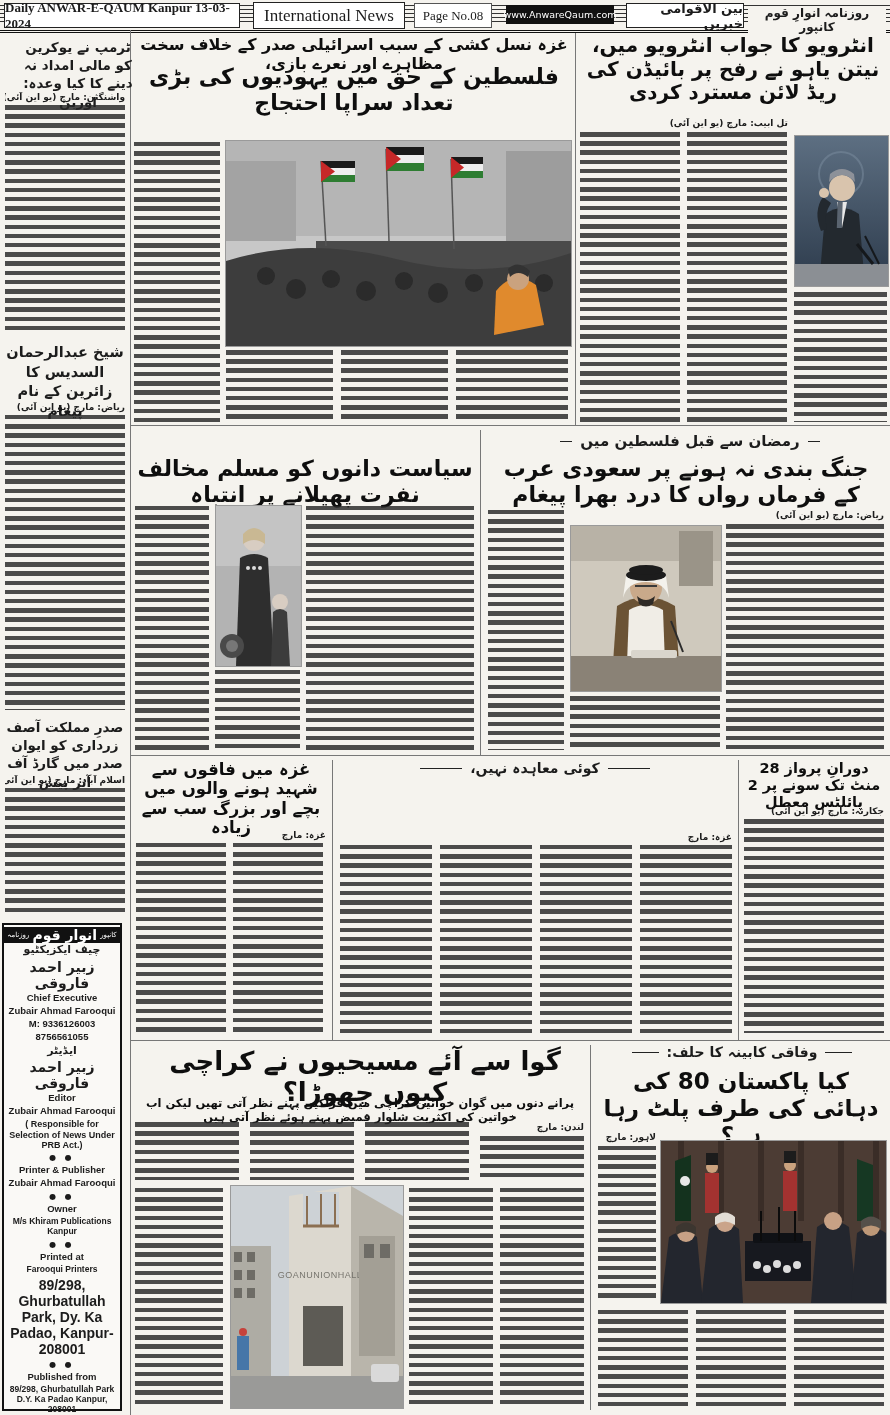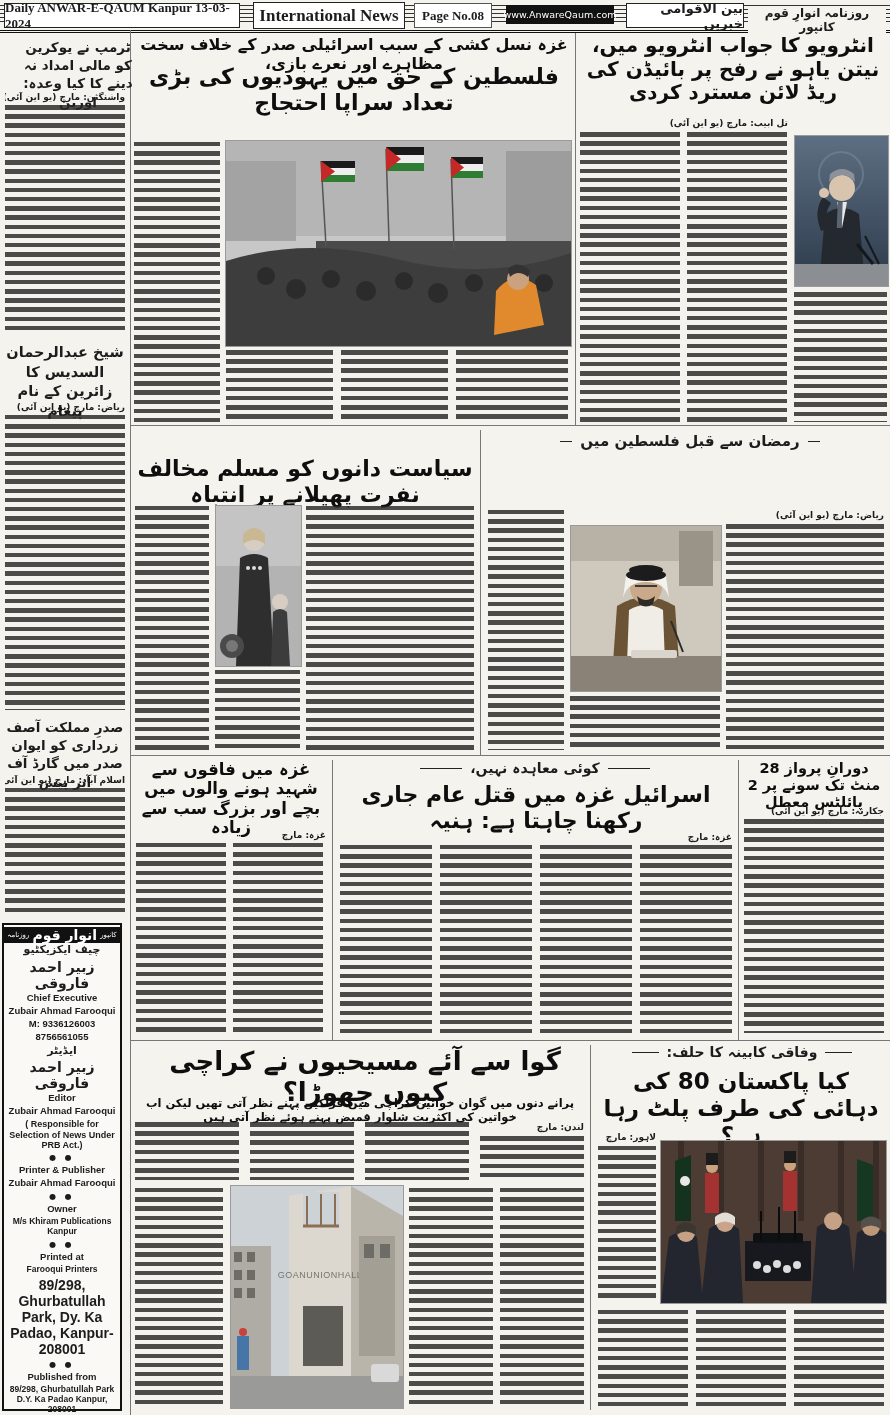--- a/index.html
+++ b/index.html
@@ -3,21 +3,21 @@
 <meta charset="utf-8">
 <style>
   html,body{margin:0;padding:0;background:#888;}
   #page{position:relative;width:890px;height:1415px;margin:0 auto;background:#f5f3ee;color:#1c1c1c;
         font-family:"DejaVu Sans",sans-serif;overflow:hidden;}
   .abs{position:absolute;}
   .ur{direction:rtl;unicode-bidi:embed;}
   .ctr{text-align:center;}
   
   #hdr{position:absolute;left:0;top:0;width:890px;height:30px;border-bottom:3px double #111;background:#f5f3ee;}
-  .hbox{position:absolute;border:1px solid #222;display:flex;align-items:center;justify-content:center;background:#fff;font-weight:bold;}
+  .hbox{position:absolute;border:1px solid #222;display:flex;align-items:center;justify-content:center;background:#fff;}
   .serif{font-family:"Liberation Serif","DejaVu Serif",serif;}
   .stripes{position:absolute;top:5px;height:19px;background:repeating-linear-gradient(to bottom,#333 0 1px,transparent 1px 4px);}
   .chip{background:#111;color:#fff;display:flex;align-items:center;justify-content:center;}
   
   .vrule{position:absolute;width:1px;background:#777;}
   .hrule{position:absolute;height:1px;background:#777;}
   
   .hl{font-weight:bold;color:#0e0e0e;line-height:1.18;}
   .kickwrap{display:flex;align-items:center;gap:8px;font-weight:bold;}
   .kickwrap::before,.kickwrap::after{content:"";flex:1;height:1px;background:#222;}
@@ -224,20 +224,21 @@
     </svg>
   </div>
 
   <div class="abs ft" style="left:135px;top:506px;width:74px;height:244px;"></div>
   <div class="abs ft" style="left:306px;top:506px;width:168px;height:244px;"></div>
   <div class="abs ft" style="left:215px;top:670px;width:85px;height:80px;"></div>
 
   <div class="kickwrap abs ur" style="left:560px;top:432px;width:260px;font-size:15px;">
     <span>رمضان سے قبل فلسطین میں</span>
   </div>
+  <div class="abs ur hl ctr" style="left:488px;top:456px;width:396px;font-size:22px;">جنگ بندی نہ ہونے پر سعودی عرب کے فرماں رواں کا درد بھرا پیغام</div>
 
   <div class="photo" style="left:570px;top:525px;width:150px;height:165px;">
     <svg width="150" height="165" viewBox="0 0 150 165">
       <rect width="150" height="165" fill="#cfc9bd"></rect>
       <rect y="0" width="150" height="35" fill="#b8b2a6"></rect>
       <rect x="108" y="5" width="34" height="55" fill="#9a9488"></rect>
       <path d="M40,165 L46,80 q29,-18 58,0 L110,165 Z" fill="#6b5335"></path>
       <path d="M55,165 L58,84 q17,-10 34,0 L95,165 Z" fill="#f0ede6"></path>
       <circle cx="75" cy="62" r="16" fill="#c9a98a"></circle>
       <path d="M55,50 q20,-18 40,0 l3,22 q-4,-16 -23,-16 t-23,16 Z" fill="#f4f2ec"></path>
@@ -257,21 +258,20 @@
   <div class="abs ft" style="left:570px;top:696px;width:150px;height:54px;"></div>
 
   <div class="abs ur hl ctr" style="left:136px;top:760px;width:190px;font-size:16.5px;">غزہ میں فاقوں سے شہید ہونے والوں میں بچے اور بزرگ سب سے زیادہ</div>
   <div class="abs dl" style="left:136px;top:830px;width:190px;">غزہ: مارچ</div>
   <div class="abs ft" style="left:136px;top:843px;width:90px;height:190px;"></div>
   <div class="abs ft" style="left:233px;top:843px;width:90px;height:190px;"></div>
 
   <div class="kickwrap abs ur" style="left:420px;top:760px;width:230px;font-size:14px;">
     <span>کوئی معاہدہ نہیں،</span>
   </div>
-  <div class="abs ur hl ctr" style="left:340px;top:782px;width:392px;font-size:22px;">اسرائیل غزہ میں قتل عام جاری رکھنا چاہتا ہے: ہنیہ</div>
   <div class="abs dl" style="left:640px;top:832px;width:92px;">غزہ: مارچ</div>
   <div class="abs ft" style="left:340px;top:845px;width:92px;height:190px;"></div>
   <div class="abs ft" style="left:440px;top:845px;width:92px;height:190px;"></div>
   <div class="abs ft" style="left:540px;top:845px;width:92px;height:190px;"></div>
   <div class="abs ft" style="left:640px;top:845px;width:92px;height:190px;"></div>
 
   <div class="abs ur hl ctr" style="left:744px;top:760px;width:140px;font-size:14.5px;">دورانِ پرواز 28 منٹ تک سونے پر 2 پائلٹس معطل</div>
   <div class="abs dl" style="left:744px;top:806px;width:140px;">جکارتہ: مارچ (یو این آئی)</div>
   <div class="abs ft" style="left:744px;top:819px;width:140px;height:214px;"></div>
 

